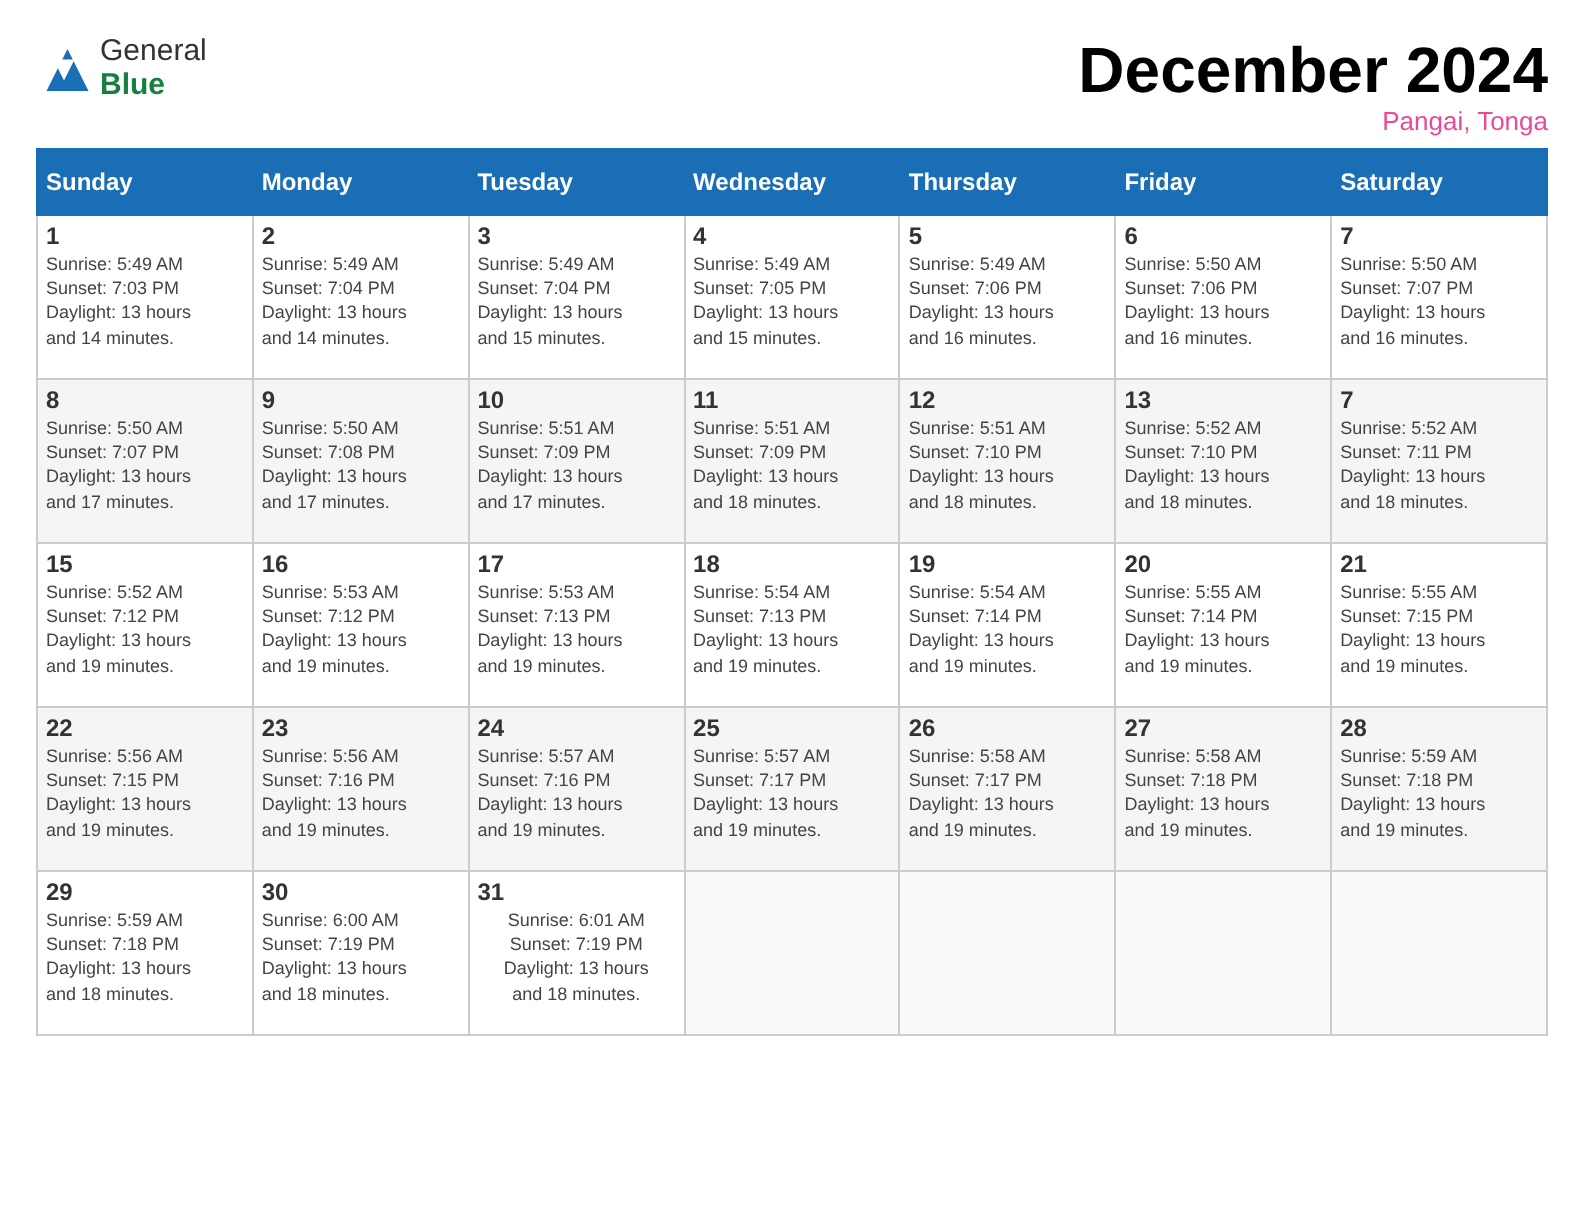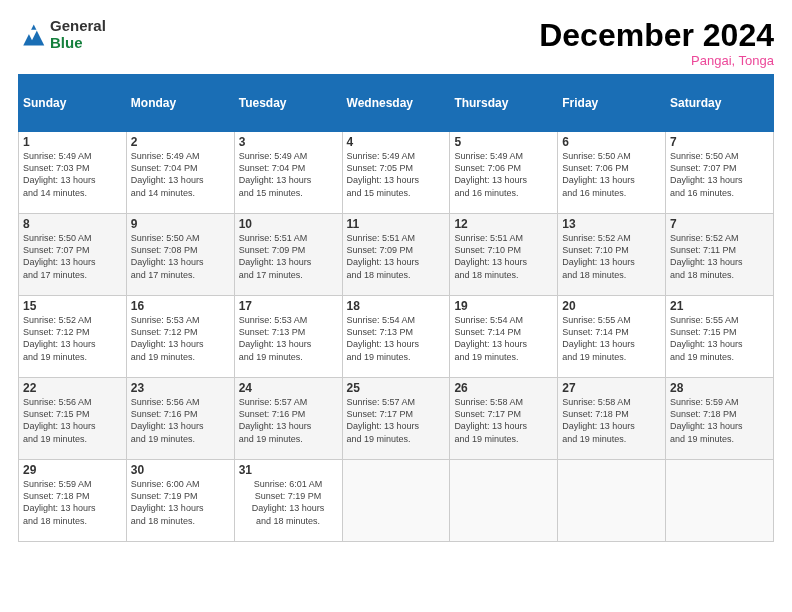--- a/index.html
+++ b/index.html
@@ -27,21 +27,21 @@
       align-items: center;
       gap: 4px;
     }
     .logo-text {
       display: flex;
       flex-direction: column;
       line-height: 1.1;
     }
     .logo-general {
       font-size: 15px;
-      font-weight: bold;
+      font-weight: normal;
       color: #333;
     }
     .logo-blue {
       font-size: 15px;
       font-weight: bold;
       color: #15803d;
     }
     .logo-icon {
       width: 28px;
       height: 28px;
@@ -62,21 +62,21 @@
     .calendar {
       width: 100%;
       border-collapse: collapse;
       table-layout: fixed;
     }
     .calendar thead th {
       background: #1a6eb5;
       color: #fff;
       font-size: 12px;
       font-weight: bold;
-      padding: 21px 4px;
+      padding: 9px 4px;
       text-align: left;
       border: 1px solid #1a6eb5;
     }
     .calendar tbody td {
       vertical-align: top;
       border: 1px solid #ccc;
       padding: 3px 4px;
       font-size: 9.5px;
       color: #333;
       background: #fff;

